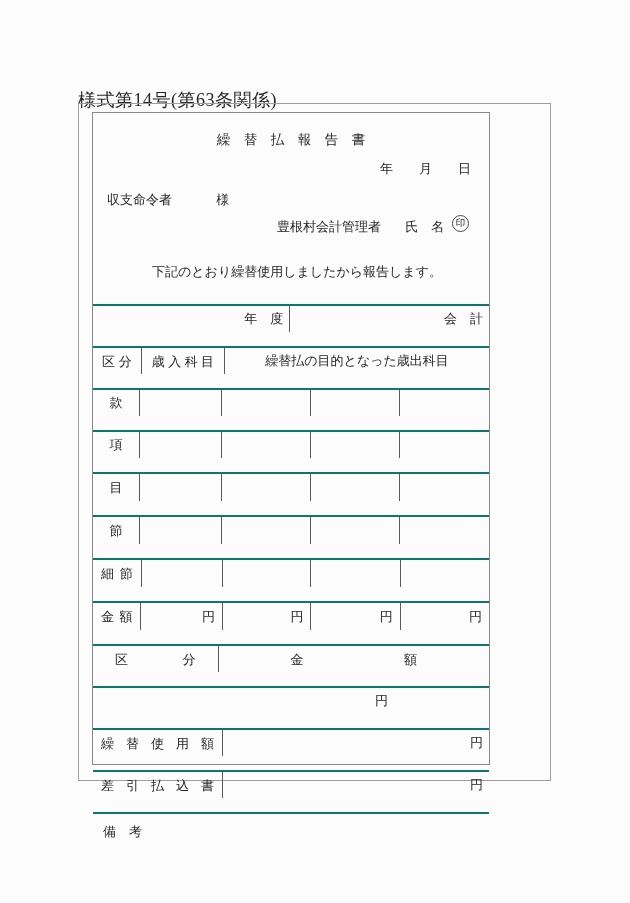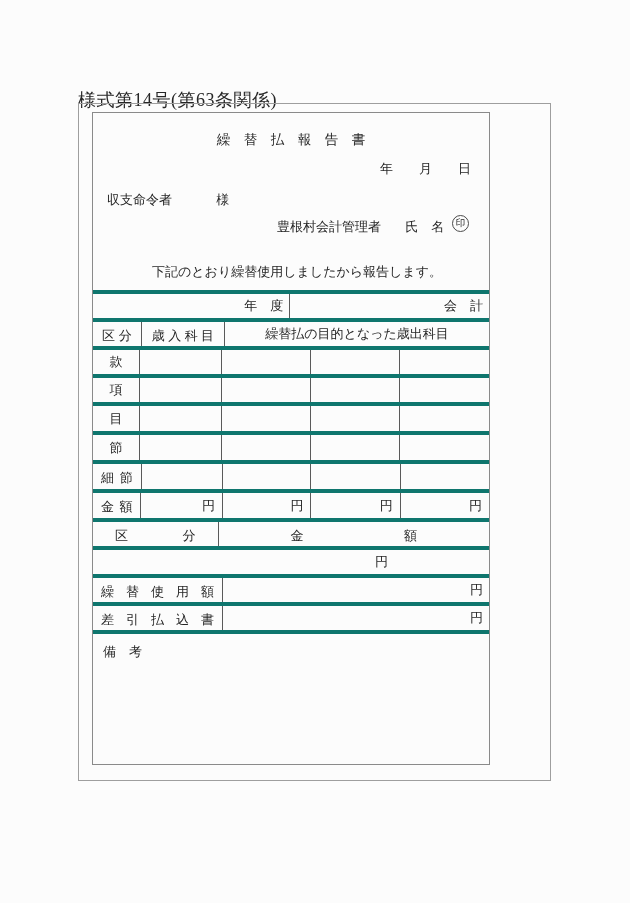--- a/index.html
+++ b/index.html
@@ -25,21 +25,21 @@
   .sender{position:absolute;top:105px;left:184px;}
   .name-label{margin-left:21px;}
   .seal{
     position:absolute;top:102px;right:20px;width:17px;height:17px;
     border:1px solid #4a4a4a;border-radius:50%;box-sizing:border-box;
     font-size:9.5px;display:flex;align-items:center;justify-content:center;
   }
   .statement{position:absolute;top:150px;left:12px;margin-left:47px;}
   
   .grid{position:absolute;left:0;top:177px;bottom:0;width:100%;display:flex;flex-direction:column;}
-  .row{display:flex;border-top:4px solid #0f766e;box-sizing:border-box;flex:0 0 auto;}
+  .row{display:flex;border-top:2px solid #0f766e;box-sizing:border-box;flex:0 0 auto;margin-top:14px;}
   .h28{height:28px;}
   .h29{height:29px;}
   .row-remarks{flex:1 1 auto;}
   .cell{
     border-right:1px solid #5a5a5a;box-sizing:border-box;height:100%;
     display:flex;align-items:center;overflow:hidden;
   }
   .cell:last-child{border-right:none;}
   .w53{width:53px;}.w92{width:92px;}.w100{width:100px;}.w101{width:101px;}
   .w222{width:222px;}.w224{width:224px;}.w145{width:145px;}.w301{width:301px;}.wfull{width:100%;}

